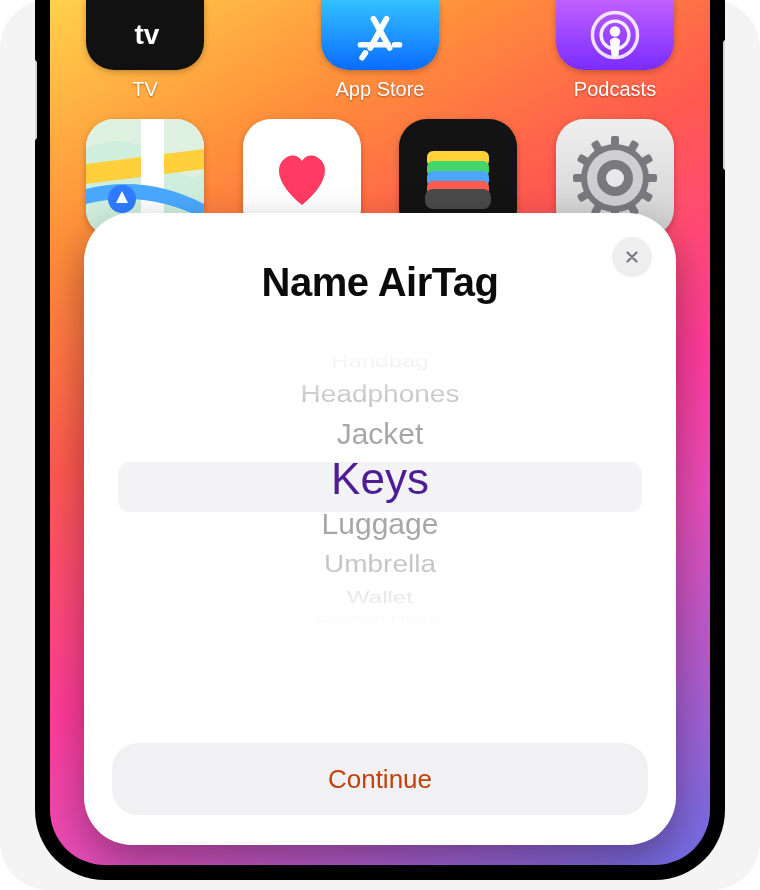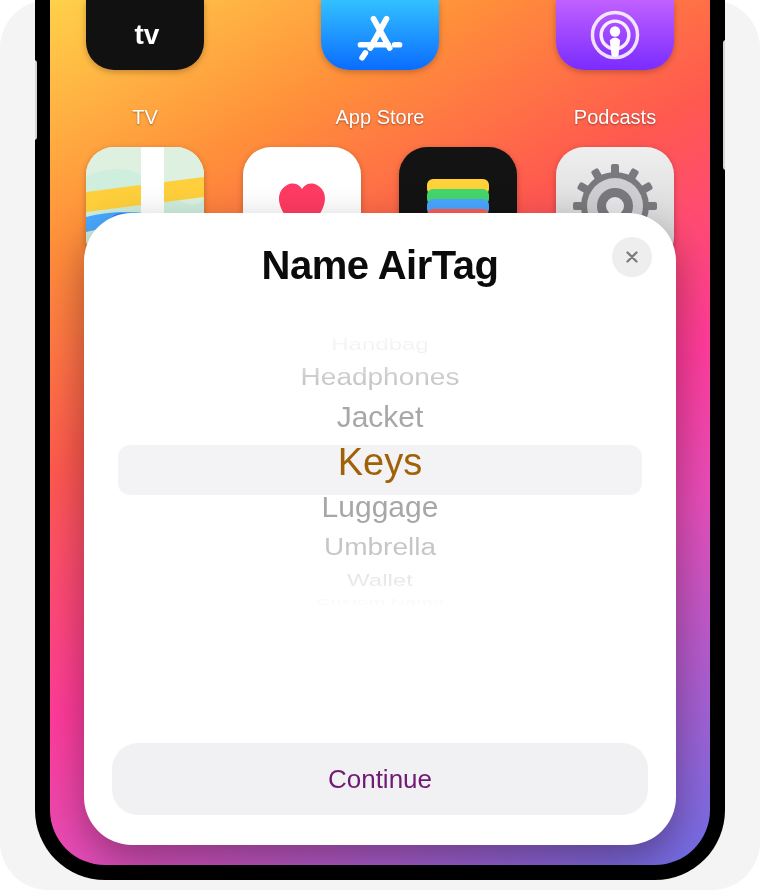--- a/index.html
+++ b/index.html
@@ -41,21 +41,21 @@
   .app-grid {
     position: absolute;
     top: 0; left: 0; right: 0;
     padding: 0 34px;
     display: flex; flex-direction: column;
   }
   .app-row { display: flex; justify-content: space-between; margin-top: 0; }
   .app-row.row2 { margin-top: 18px; }
   .app {
     width: 122px;
-    display: flex; flex-direction: column; align-items: center; gap: 28px;
+    display: flex; flex-direction: column; align-items: center;
   }
   .app .tile {
     width: 118px; height: 118px;
     border-radius: 28px;
     display: flex; align-items: center; justify-content: center;
     box-shadow: 0 2px 6px rgba(0,0,0,.25);
     position: relative;
     overflow: hidden;
   }
   .app .tile.row1 { height: 70px; border-radius: 0 0 28px 28px; }
@@ -87,21 +87,21 @@
   
   .sheet {
     position: absolute;
     left: 34px; right: 34px; bottom: 20px;
     height: 632px;
     background: #fff;
     border-radius: 48px;
     box-shadow: 0 16px 40px rgba(0,0,0,.35);
     display: flex; flex-direction: column;
     align-items: stretch;
-    padding: 30px 28px 30px;
+    padding: 47px 28px 30px;
   }
   .sheet-close {
     position: absolute;
     top: 24px; right: 24px;
     width: 40px; height: 40px;
     border-radius: 20px;
     background: #eeeeef;
     display: flex; align-items: center; justify-content: center;
     cursor: pointer;
   }
@@ -127,22 +127,22 @@
   }
   .picker-item {
     font-size: 30px;
     line-height: 40px;
     color: #8a8a8e;
     font-weight: 400;
     text-align: center;
     width: 100%;
   }
   .picker-item.sel {
-    color: #a16207;
-    font-size: 38px;
+    color: #4c1d95;
+    font-size: 44px;
     line-height: 50px;
   }
   .picker-item.d1 { opacity: .75; transform: scaleY(.96); }
   .picker-item.d2 { opacity: .48; transform: scaleY(.86); font-size: 28px; }
   .picker-item.d3 { opacity: .26; transform: scaleY(.68); font-size: 24px; line-height: 26px; }
   .picker-item.d4 { opacity: .12; transform: scaleY(.48); font-size: 20px; line-height: 16px; }
   .picker-highlight {
     position: absolute;
     left: 6px; right: 6px; top: 50%;
     height: 50px;
@@ -157,21 +157,21 @@
   .picker-fade-bot { bottom:0; background: linear-gradient(rgba(255,255,255,0), #fff); }
 
   .continue-btn {
     margin-top: auto;
     height: 72px;
     border-radius: 26px;
     background: #f1f1f3;
     display: flex; align-items: center; justify-content: center;
     font-size: 26px;
     font-weight: 500;
-    color: #701a75;
+    color: #c2410c;
     cursor: pointer;
   }
 </style>
 </head>
 <body>
 
 <div class="stage">
   <div class="phone">
     <div class="side-btn left1"></div>
     <div class="side-btn right1"></div>

